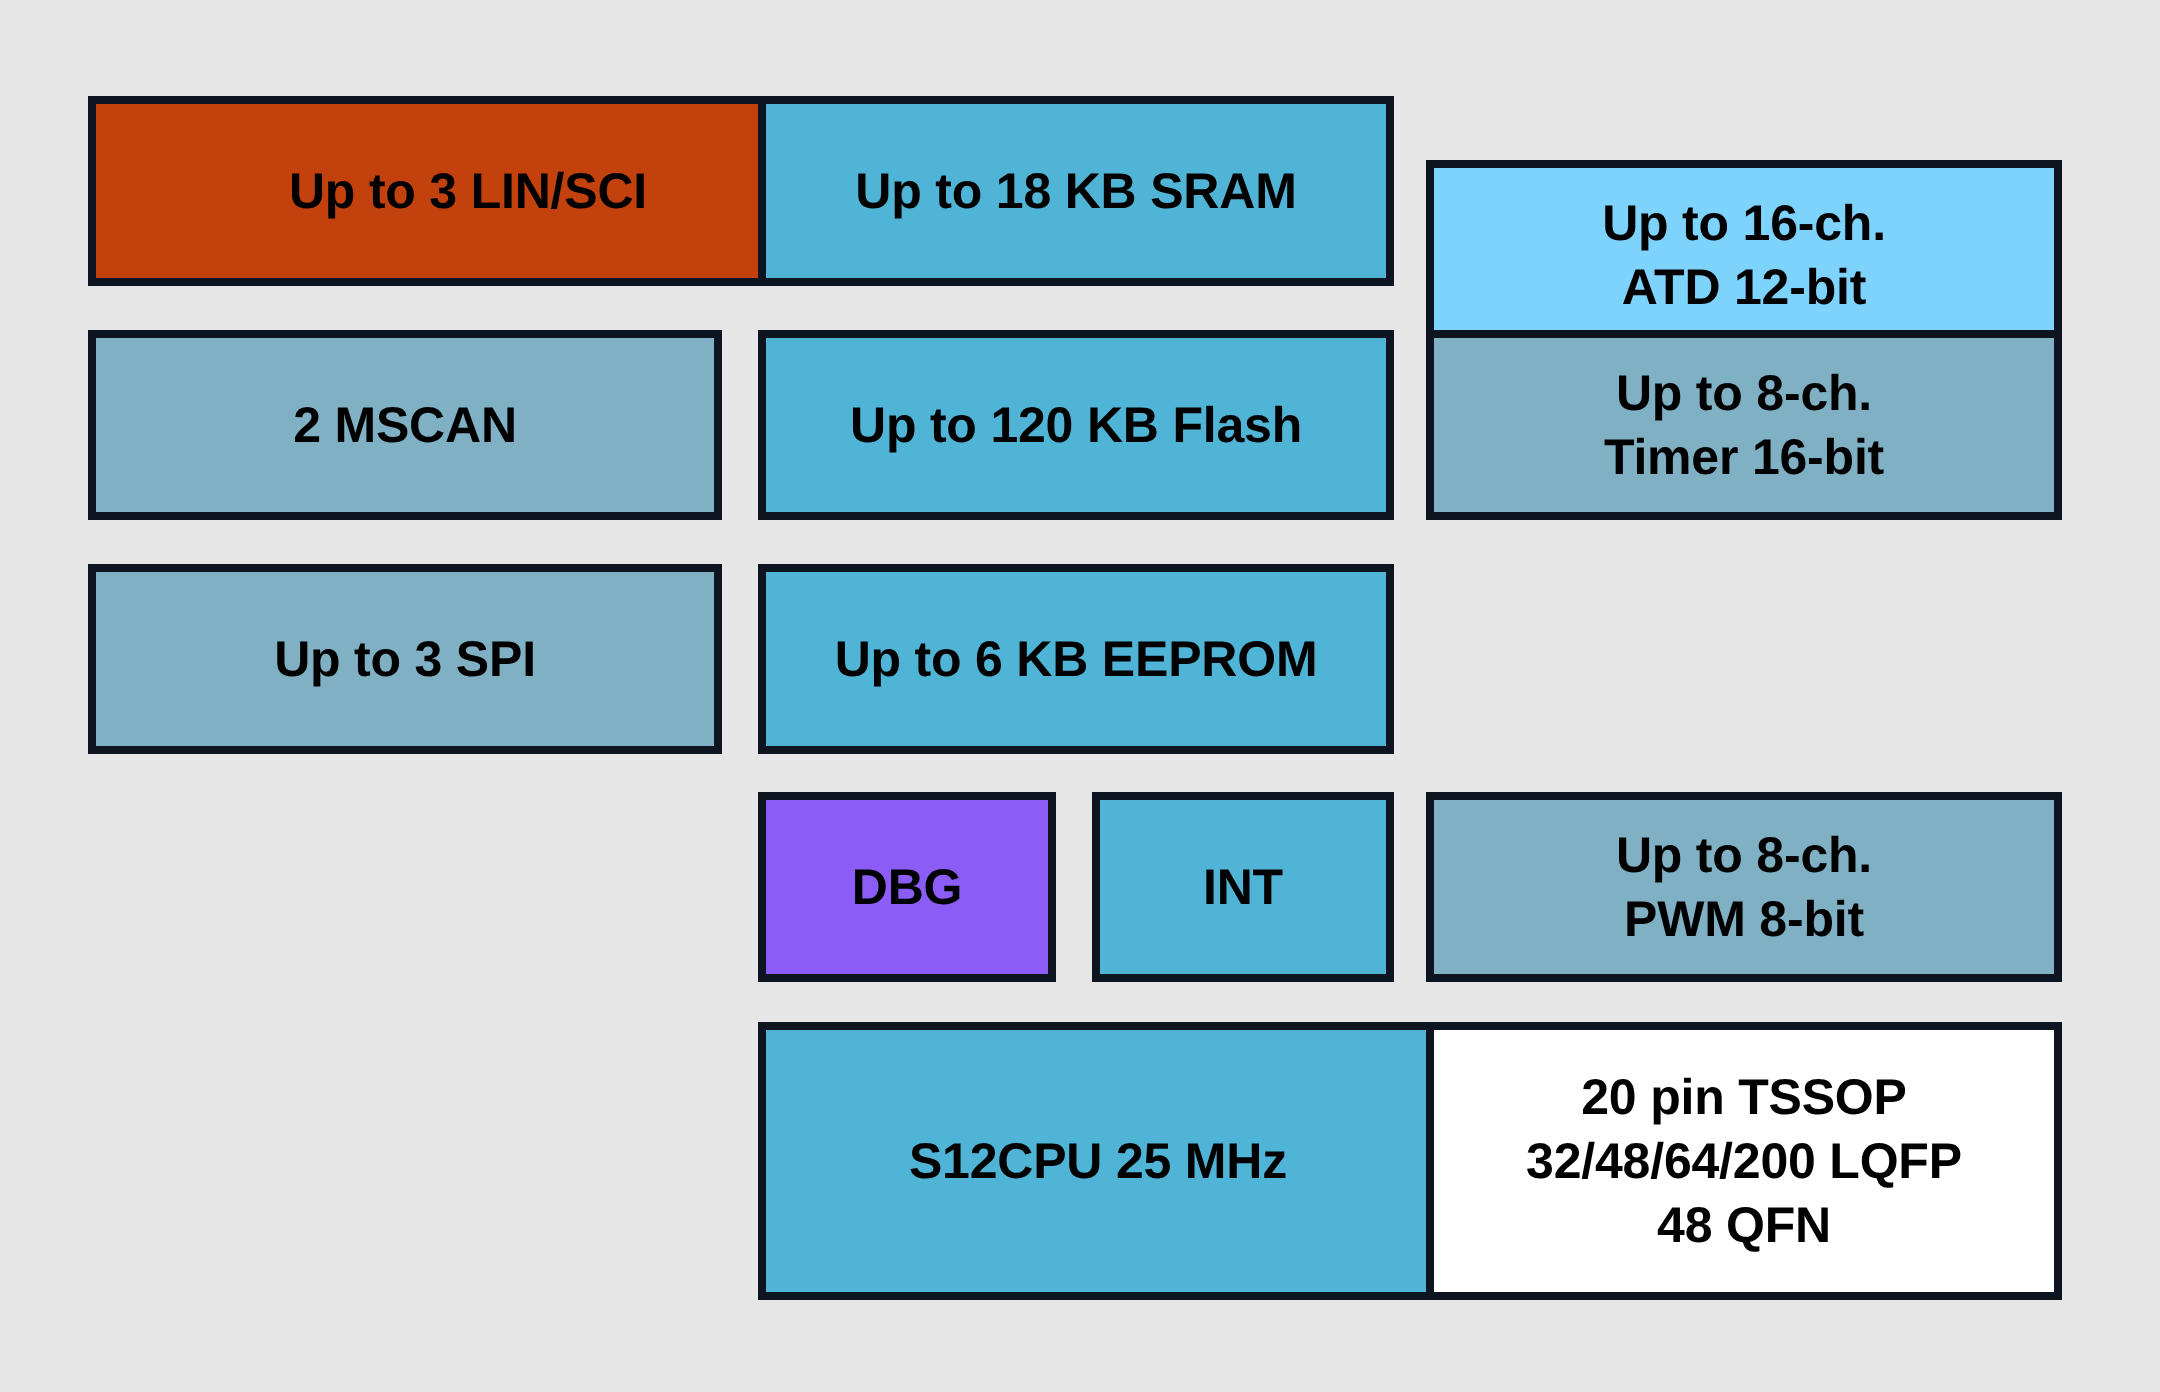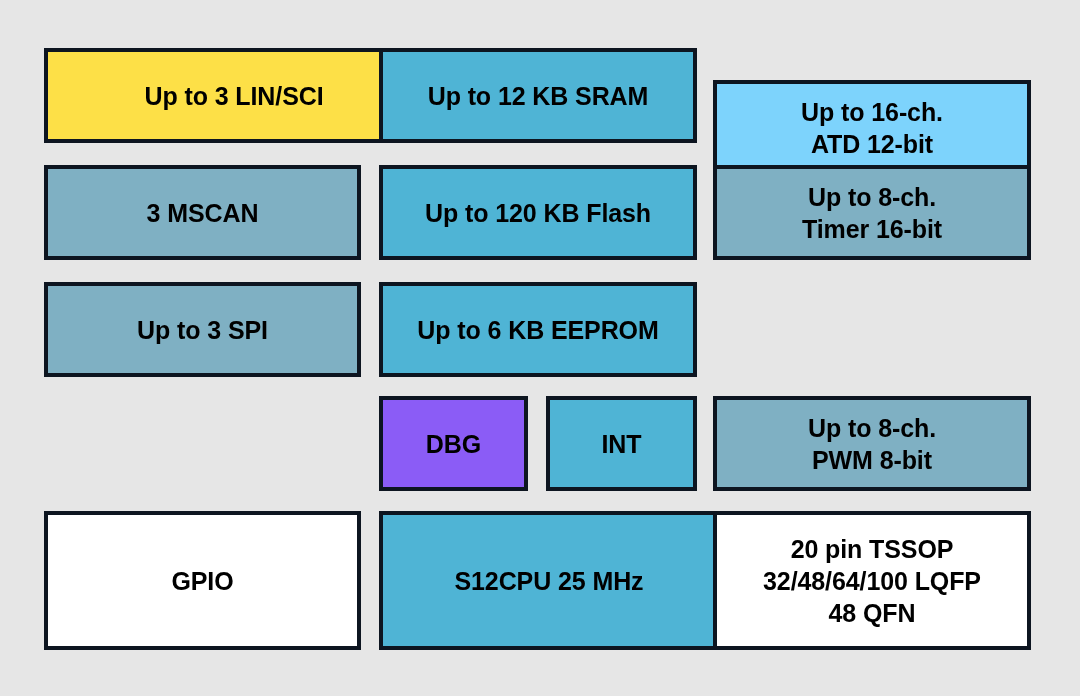--- a/index.html
+++ b/index.html
@@ -42,32 +42,32 @@
     white-space: pre-line;
   }
   .fill-steel  { background: #7fb0c3; }
   .fill-cyan   { background: #4fb4d5; }
   .fill-white  { background: #ffffff; }
 </style>
 </head>
 <body>
 
 <div id="diagram" style="background: rgb(230, 230, 230); width: 1080px; height: 696px;">
-    <div class="block fill-steel" style="left: 44px; top: 48px; width: 347px; height: 95px; background: #fde047; border-color: rgb(13, 21, 32); padding-left: 39px;">
+    <div class="block fill-steel" style="left: 44px; top: 48px; width: 347px; height: 95px; background: #c2410c; border-color: rgb(13, 21, 32); padding-left: 39px;">
       <span class="label">Up to 3 LIN/SCI</span>
     </div>
     <div class="block fill-cyan" style="left: 379px; top: 48px; width: 318px; height: 95px; background: rgb(79, 180, 213); border-color: rgb(13, 21, 32);">
-      <span class="label">Up to 12 KB SRAM</span>
+      <span class="label">Up to 18 KB SRAM</span>
     </div>
     <div class="block fill-steel" style="left: 713px; top: 48px; width: 318px; height: 95px; background: #7dd3fc; border-color: rgb(13, 21, 32); margin-top: 32px;">
       <span class="label">Up to 16-ch.
 ATD 12-bit</span>
     </div>
     <div class="block fill-steel" style="left: 44px; top: 165px; width: 317px; height: 95px; background: rgb(127, 176, 195); border-color: rgb(13, 21, 32);">
-      <span class="label">3 MSCAN</span>
+      <span class="label">2 MSCAN</span>
     </div>
     <div class="block fill-cyan" style="left: 379px; top: 165px; width: 318px; height: 95px; background: rgb(79, 180, 213); border-color: rgb(13, 21, 32);">
       <span class="label">Up to 120 KB Flash</span>
     </div>
     <div class="block fill-steel" style="left: 713px; top: 165px; width: 318px; height: 95px; background: rgb(127, 176, 195); border-color: rgb(13, 21, 32);">
       <span class="label">Up to 8-ch.
 Timer 16-bit</span>
     </div>
     <div class="block fill-steel" style="left: 44px; top: 282px; width: 317px; height: 95px; background: rgb(127, 176, 195); border-color: rgb(13, 21, 32);">
       <span class="label">Up to 3 SPI</span>
@@ -78,24 +78,21 @@
     <div class="block fill-cyan" style="left: 379px; top: 396px; width: 149px; height: 95px; background: #8b5cf6; border-color: rgb(13, 21, 32);">
       <span class="label">DBG</span>
     </div>
     <div class="block fill-cyan" style="left: 546px; top: 396px; width: 151px; height: 95px; background: rgb(79, 180, 213); border-color: rgb(13, 21, 32); text-align: center;">
       <span class="label">INT</span>
     </div>
     <div class="block fill-steel" style="left: 713px; top: 396px; width: 318px; height: 95px; background: rgb(127, 176, 195); border-color: rgb(13, 21, 32);">
       <span class="label">Up to 8-ch.
 PWM 8-bit</span>
     </div>
-    <div class="block fill-white" style="left: 44px; top: 511px; width: 317px; height: 139px; background: rgb(255, 255, 255); border-color: rgb(13, 21, 32);">
-      <span class="label">GPIO</span>
-    </div>
     <div class="block fill-cyan" style="left: 379px; top: 511px; width: 340px; height: 139px; background: rgb(79, 180, 213); border-color: rgb(13, 21, 32);">
       <span class="label">S12CPU 25 MHz</span>
     </div>
     <div class="block fill-white" style="left: 713px; top: 511px; width: 318px; height: 139px; background: rgb(255, 255, 255); border-color: rgb(13, 21, 32);">
       <span class="label">20 pin TSSOP
-32/48/64/100 LQFP
+32/48/64/200 LQFP
 48 QFN</span>
     </div>
   </div>
 
 </body></html>

